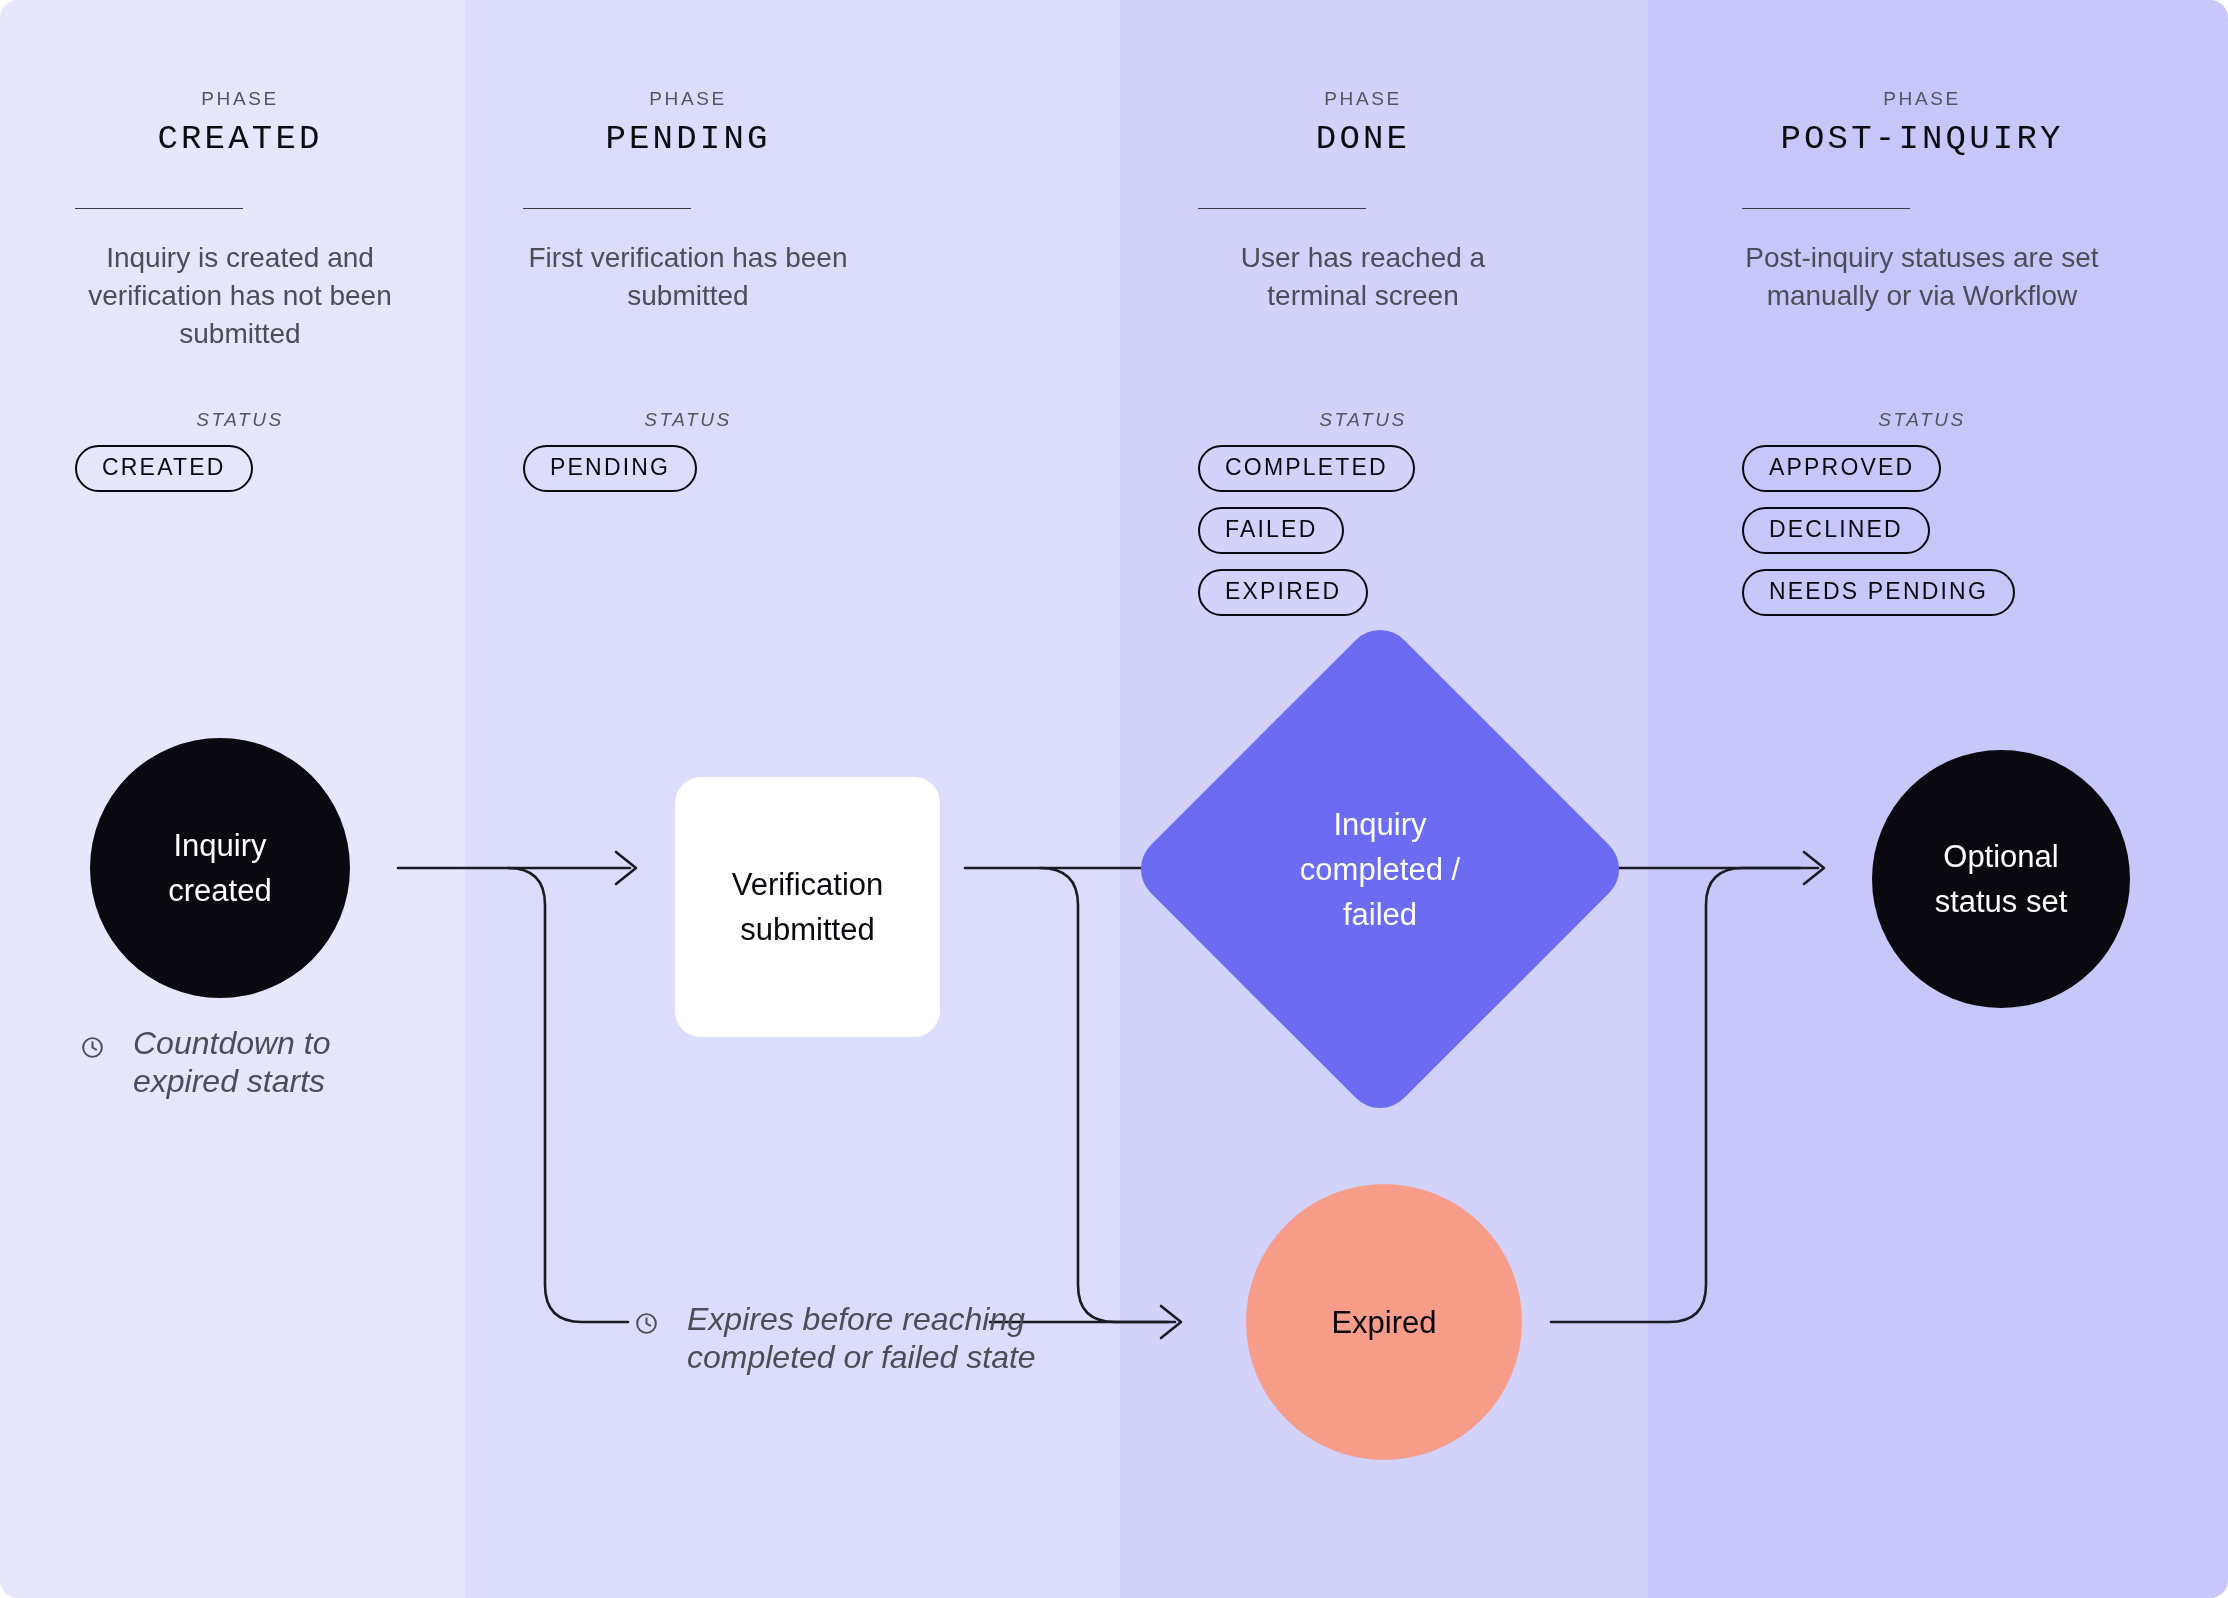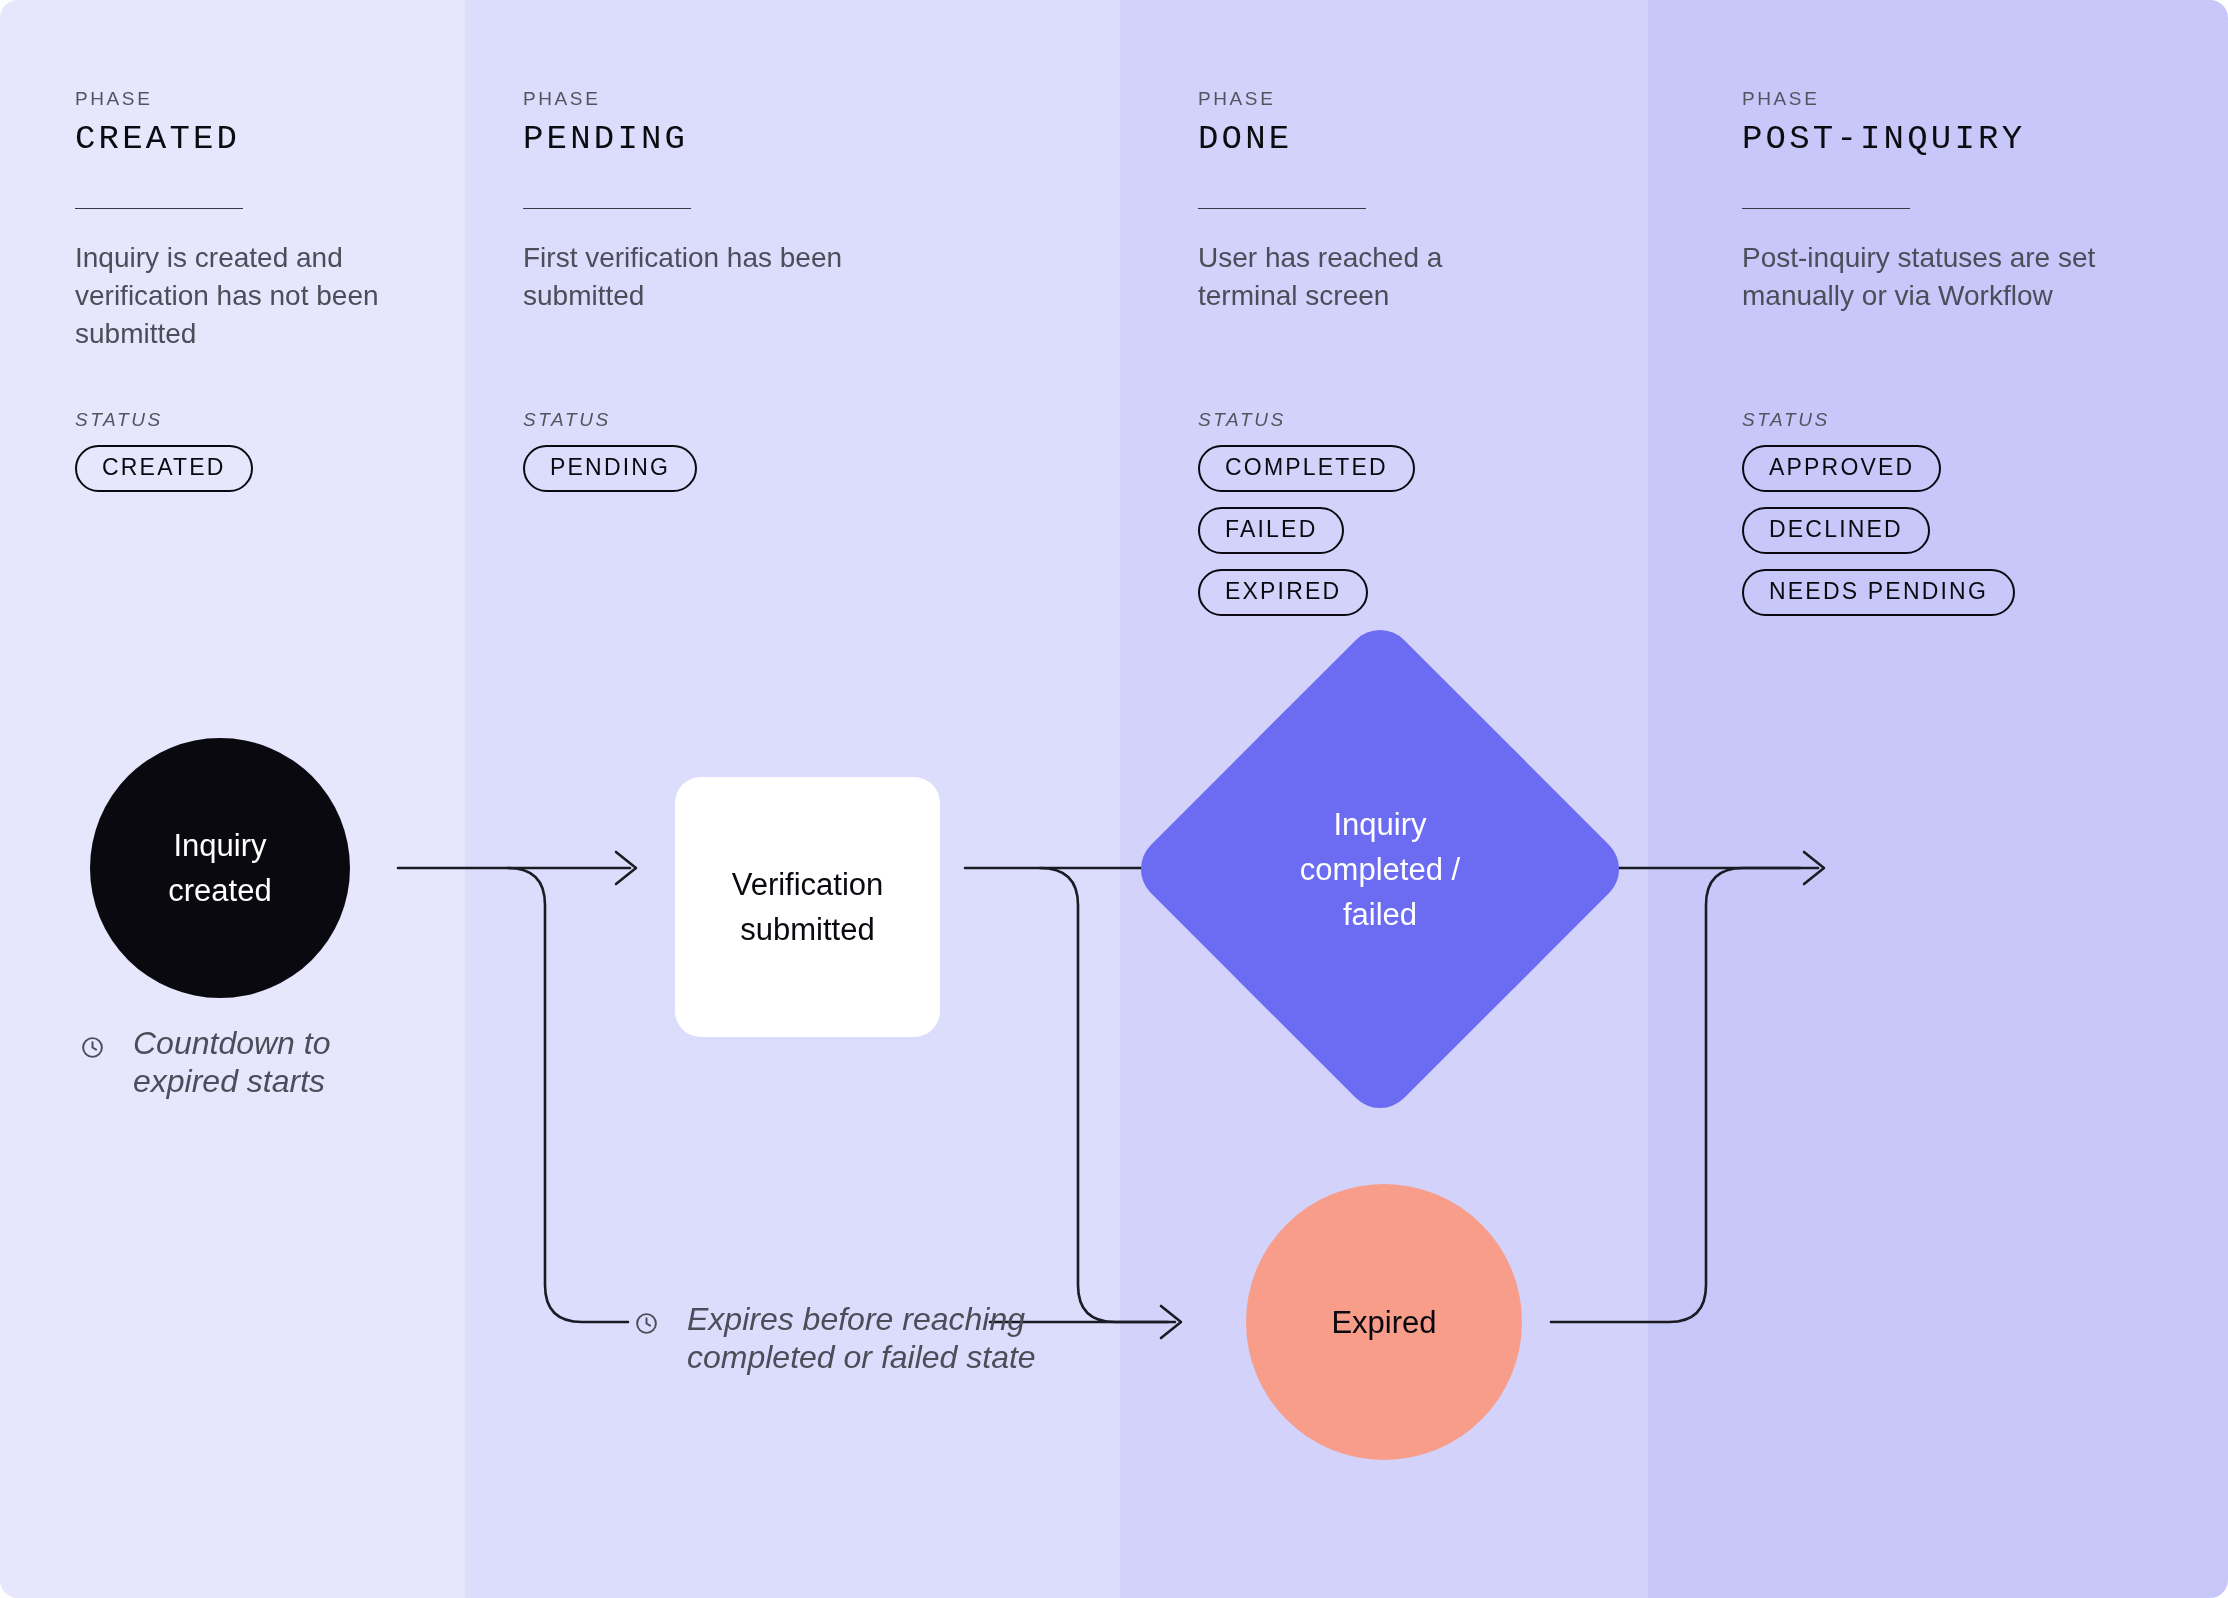--- a/index.html
+++ b/index.html
@@ -14,21 +14,21 @@
   #stage {
     position: relative;
     width: 2228px; height: 1598px;
     border-radius: 18px;
     overflow: hidden;
     background: #ffffff;
   }
   .col-bands { position:absolute; inset:0; }
   .band { position: absolute; top: 0; bottom: 0; }
 
-  .colhead { position: absolute; }
+  .colhead { position: absolute; text-align: center; }
   .phase-label {
     font-size: 19px;
     letter-spacing: 2.6px;
     color: #54545e;
     font-weight: 400;
     margin: 0 0 10px 0;
   }
   .phase-name {
     font-family: "Liberation Mono", "DejaVu Sans Mono", monospace;
     font-size: 34px;
@@ -211,20 +211,24 @@
     <div class="diamond-shape" style="background:#6C6CF2;"></div>
     <div class="diamond-text" style="white-space:pre-line;">Inquiry
 completed /
 failed</div>
   </div>
 
   <div class="node node-circle coral" style="left:1246px; top:1184px; width:276px; height:276px; background:#F79D8A;">
     <span style="white-space:pre-line;">Expired</span>
   </div>
 
+  <div class="node node-circle" style="left:1872px; top:750px; width:258px; height:258px; background:#09090F;">
+    <span style="white-space:pre-line;">Optional
+status set</span>
+  </div>
 
   <div class="annot" style="left:80px; top:1024px;">
     <span class="clock">
       <svg width="25" height="25" viewBox="0 0 24 24" fill="none" stroke="#4D4D59" stroke-width="1.9" stroke-linecap="round">
         <circle cx="12" cy="12" r="9"></circle>
         <path d="M12 7 L12 12 L15.5 14"></path>
       </svg>
     </span>
     <span class="annot-text">Countdown to
 expired starts</span>

